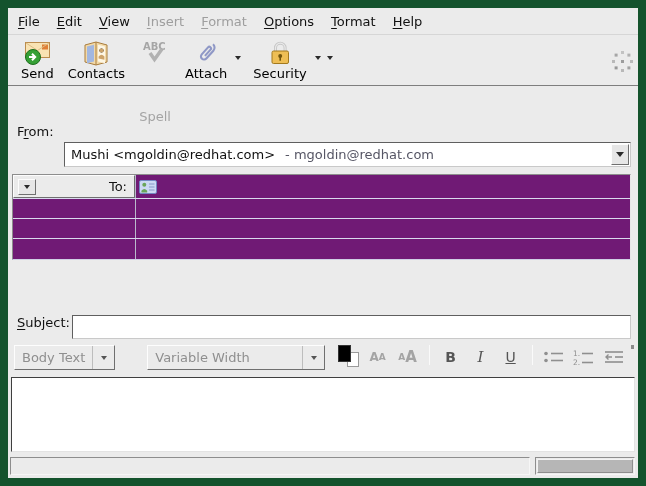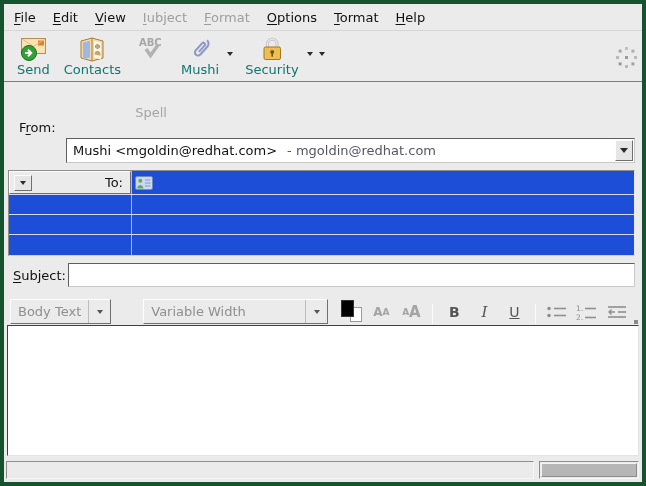--- a/index.html
+++ b/index.html
@@ -1,90 +1,90 @@
 <!DOCTYPE html>
 <html><head>
 <meta charset="utf-8">
 <style>
   * { box-sizing: border-box; margin: 0; padding: 0; }
   html,body { background:#888; }
   body { font-family:"DejaVu Sans","Liberation Sans",sans-serif; }
 
   .window{
     position:relative; width:646px; height:486px;
-    border:4px solid #14532d; background:#ebebeb;
+    border:8px solid #14532d; background:#ebebeb;
     display:flex; flex-direction:column; overflow:hidden;
   }
 
   
   .menubar{ height:27px; display:flex; align-items:center; padding:0 10px; gap:17px;
             border-bottom:1px solid #d6d6d6; }
   .menu-item{ font-size:13px; color:#111; cursor:default; white-space:nowrap; }
   .menu-item .mn{ text-decoration:underline; text-underline-offset:2px; }
   .menu-item.disabled{ color:#9e9e9e; }
 
   
   .toolbar{ height:51px; position:relative; display:flex; align-items:flex-start;
             padding:2px 4px 0 6px; border-bottom:1px solid #7e7e7e; }
   .tb-btn{ display:flex; flex-direction:column; align-items:center;
            padding:2px 7px 1px; min-width:44px; }
   .tb-btn .icon{ height:27px; display:flex; align-items:center; justify-content:flex-start; }
-  .tb-btn .lbl{ font-size:13px; color:#0f766e; line-height:15px; }
+  .tb-btn .lbl{ font-size:13px; color:#000000; line-height:15px; }
   .tb-btn.disabled .lbl{ color:#a4a4a4;margin-top:43px; }
   .tb-caret{ width:12px; height:34px; display:flex; align-items:center; justify-content:center; margin:4px 2px 0 -2px; }
   .caret-down{ width:0; height:0; border-left:3.5px solid transparent;
                border-right:3.5px solid transparent; border-top:4.5px solid #2a2a2a; }
   .throbber{ position:absolute; right:14px; top:25px; width:3px; height:3px; }
   .throbber::before{ content:""; position:absolute; width:3px; height:3px; background:#9c9c9c;
      box-shadow: 9px 0 0 #b8b8b8, 6.4px 6.4px 0 #a2a2a2, 0 9px 0 #b8b8b8,
                  -6.4px 6.4px 0 #989898, -9px 0 0 #b8b8b8, -6.4px -6.4px 0 #a6a6a6,
                  0 -9px 0 #c2c2c2, 6.4px -6.4px 0 #b0b0b0; }
 
   
-  .from-row{ display:flex; align-items:center; padding:9px 7px 5px 15px; }
+  .from-row{ display:flex; align-items:center; padding:9px 7px 5px 9px; }
   .field-label{ font-size:13px; color:#111; }
   .field-label .mn{ text-decoration:underline; text-underline-offset:2px; }
   .from-row .field-label{ width:47px; }
   .combo{ flex:1; height:25px; background:#fff; display:flex; align-items:center;
           border:1px solid; border-color:#5f5f5f #c9c9c9 #c9c9c9 #5f5f5f;margin-top:47px; }
   .combo-text{ flex:1; display:flex; align-items:center; gap:10px; padding:0 6px;
                font-size:13px; overflow:hidden; white-space:nowrap; }
   .combo-text .primary{ color:#101010; }
   .combo-text .secondary{ color:#565665; }
   .combo-arrow-btn{ width:18px; align-self:stretch; margin:1px; background:#e6e6e6;
           border:1px solid; border-color:#fdfdfd #6f6f6f #6f6f6f #fdfdfd;
           display:flex; align-items:center; justify-content:center; }
   .combo-arrow-btn .caret-down{ border-left-width:4px; border-right-width:4px; border-top-width:5px; }
 
   
-  .addr-grid{ margin:2px 7px 0 4px; height:86px; background:#1d4ed8;
+  .addr-grid{ margin:2px 7px 0 4px; height:86px; background:#701a75;
               border:1px solid; border-color:#8d8d8d #e7e7e7 #cfcfe4 #8d8d8d;
               display:flex; flex-direction:column; }
   .addr-row{ display:flex; height:20px; border-bottom:1px solid #d9d9ee; }
   .addr-row.header{ height:24px; }
   .addr-col-left{ width:123px; border-right:1px solid #b9b9cc; display:flex; }
   .addr-col-right{ flex:1; display:flex; align-items:center; padding-left:3px; }
   .recip-btn{ flex:1; margin:0; background:#ebebeb; display:flex; align-items:center;
               border:1px solid; border-color:#fdfdfd #6f6f6f #6f6f6f #fdfdfd; padding:0 4px; }
   .recip-mini{ width:18px; height:16px; background:#e6e6e6; display:flex; align-items:center;
                justify-content:center; border:1px solid; border-color:#fdfdfd #6f6f6f #6f6f6f #fdfdfd; }
   .recip-mini .caret-down{ border-left-width:3.5px; border-right-width:3.5px; border-top-width:4.5px; }
   .recip-lbl{ flex:1; text-align:right; font-size:13px; color:#111; padding-right:3px; }
   .addr-input{ border:none; outline:none; flex:1; height:100%; font-size:13px; background:transparent; }
 
   
-  .subject-row{ display:flex; align-items:center; padding:7px 7px 2px 9px; }
+  .subject-row{ display:flex; align-items:flex-start; padding:7px 7px 2px 9px;margin-top:48px; }
   .subject-row .field-label{ width:55px; }
   .text-field{ flex:1; height:24px; background:#fff; border:1px solid;
                border-color:#5f5f5f #c9c9c9 #c9c9c9 #5f5f5f; }
   .text-field input{ width:100%; height:100%; border:none; outline:none; padding:0 5px;
                font-size:13px; background:transparent; }
 
   
-  .fmt-bar{ height:35px; display:flex; align-items:flex-end; padding:4px 4px 0 6px; }
+  .fmt-bar{ height:35px; display:flex; align-items:flex-start; padding:4px 4px 0 6px; }
   .fmt-combo{ height:25px; background:#ebebeb; display:flex; align-items:center;
               border:1px solid; border-color:#fdfdfd #6f6f6f #6f6f6f #fdfdfd; margin-right:9px; }
   .fmt-combo .txt{ flex:1; font-size:13px; color:#8f8f8f; padding:0 7px; white-space:nowrap; }
   .fmt-combo .arrow-part{ width:22px; align-self:stretch; display:flex; align-items:center;
               justify-content:center; border-left:1px solid #bdbdbd; }
   .fmt-combo.para{ width:112px; }
   .fmt-combo.font{ width:207px;margin-left:23px; }
   .swatch-btn{ position:relative; width:26px; height:24px; margin:0 4px 0 2px; }
   .swatch-bg{ position:absolute; left:11px; top:7px; width:12px; height:15px; background:#fff;
               border:1px solid #9a9a9a; }
@@ -118,21 +118,21 @@
 </style>
 </head>
 <body>
 
 <div class="window">
 
   <div class="menubar">
     <span class="menu-item"><span></span><span class="mn">F</span><span>ile</span></span>
     <span class="menu-item"><span></span><span class="mn">E</span><span>dit</span></span>
     <span class="menu-item"><span></span><span class="mn">V</span><span>iew</span></span>
-    <span class="menu-item disabled"><span></span><span class="mn">I</span><span>ubject</span></span>
+    <span class="menu-item disabled"><span></span><span class="mn">I</span><span>nsert</span></span>
     <span class="menu-item disabled"><span></span><span class="mn">F</span><span>ormat</span></span>
     <span class="menu-item"><span></span><span class="mn">O</span><span>ptions</span></span>
     <span class="menu-item"><span></span><span class="mn">T</span><span>ormat</span></span>
     <span class="menu-item"><span></span><span class="mn">H</span><span>elp</span></span>
   </div>
 
   <div class="toolbar">
 
     <div class="tb-btn">
       <span class="icon">
@@ -173,21 +173,21 @@
     </div>
 
     <div class="tb-btn">
       <span class="icon">
         <svg width="30" height="27" viewBox="0 0 30 27">
           <g fill="none" stroke="#8f98c6" stroke-width="2.1" transform="rotate(42 15 13)">
             <path d="M15 2.5 a4.6 4.6 0 0 1 4.6 4.6 v10.5 a3.1 3.1 0 0 1 -6.2 0 v-9.4 a1.7 1.7 0 0 1 3.4 0 v8.4"></path>
           </g>
         </svg>
       </span>
-      <span class="lbl">Mushi</span>
+      <span class="lbl">Attach</span>
     </div>
     <span class="tb-caret">
         <span class="caret-down"></span>
       </span>
 
     <div class="tb-btn">
       <span class="icon">
         <svg width="26" height="26" viewBox="0 0 26 26">
           <path d="M8.5 12 v-4 a4.8 4.8 0 0 1 9.6 0 v4" fill="none" stroke="#c6c6c6" stroke-width="3"></path>
           <path d="M8.5 12 v-4 a4.8 4.8 0 0 1 9.6 0 v4" fill="none" stroke="#e9e9e9" stroke-width="1.2"></path>

